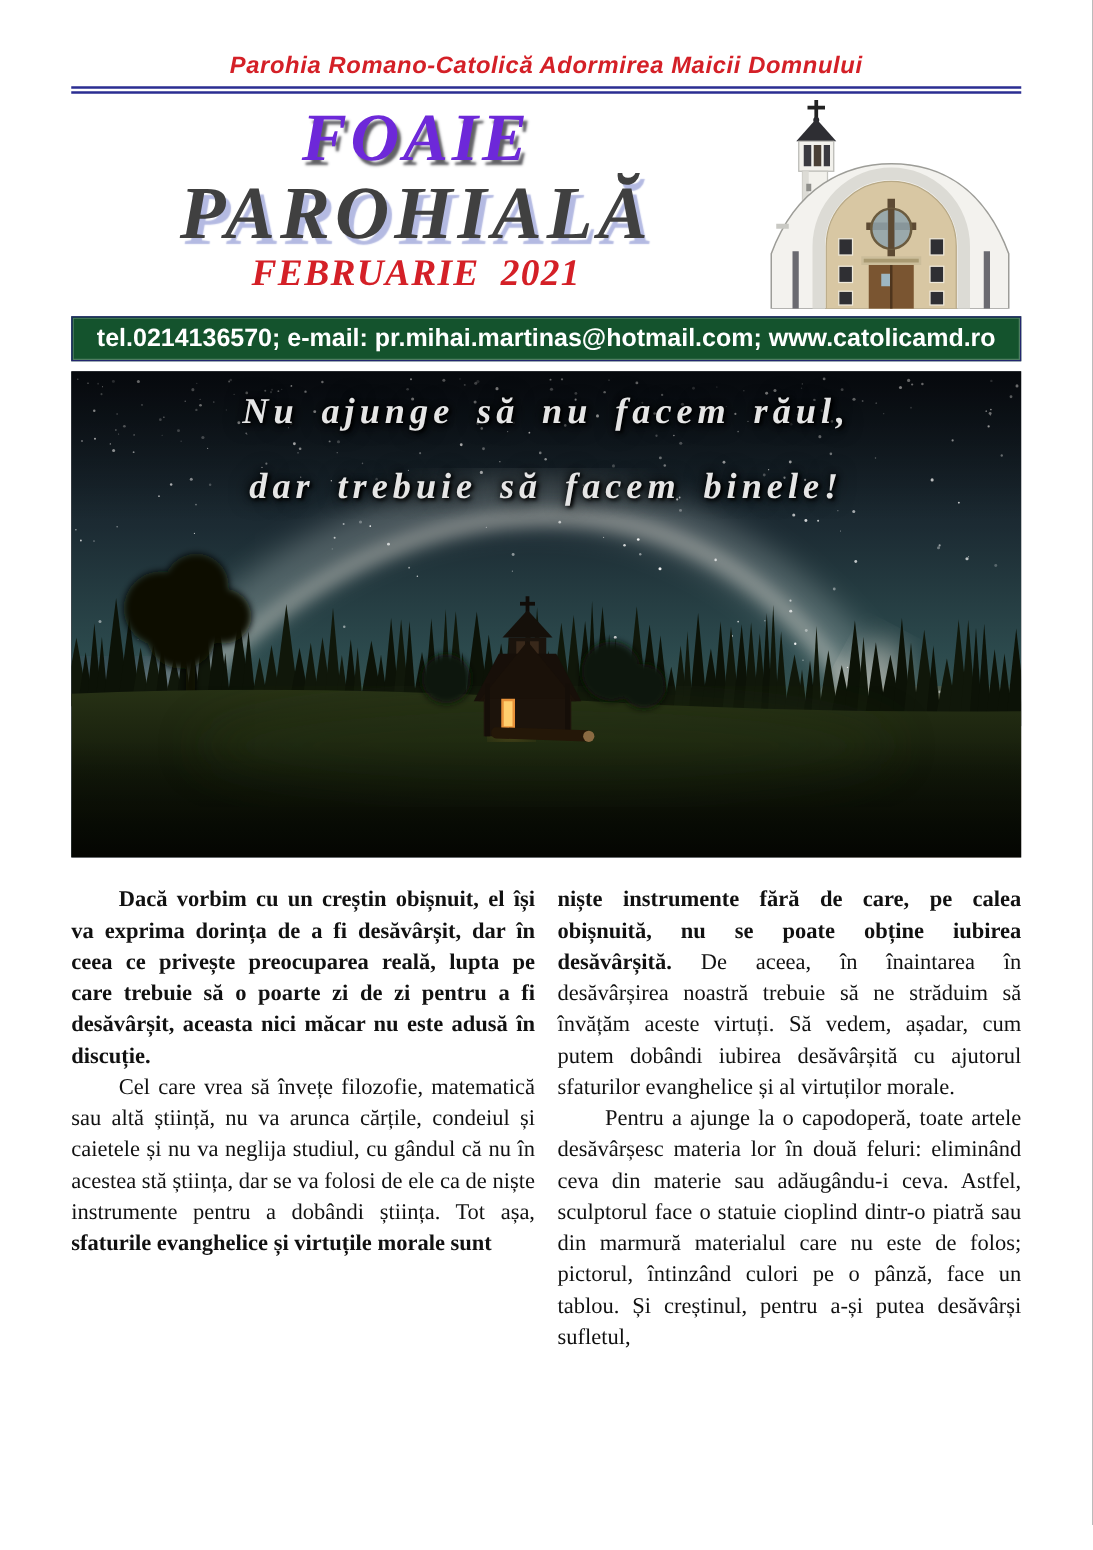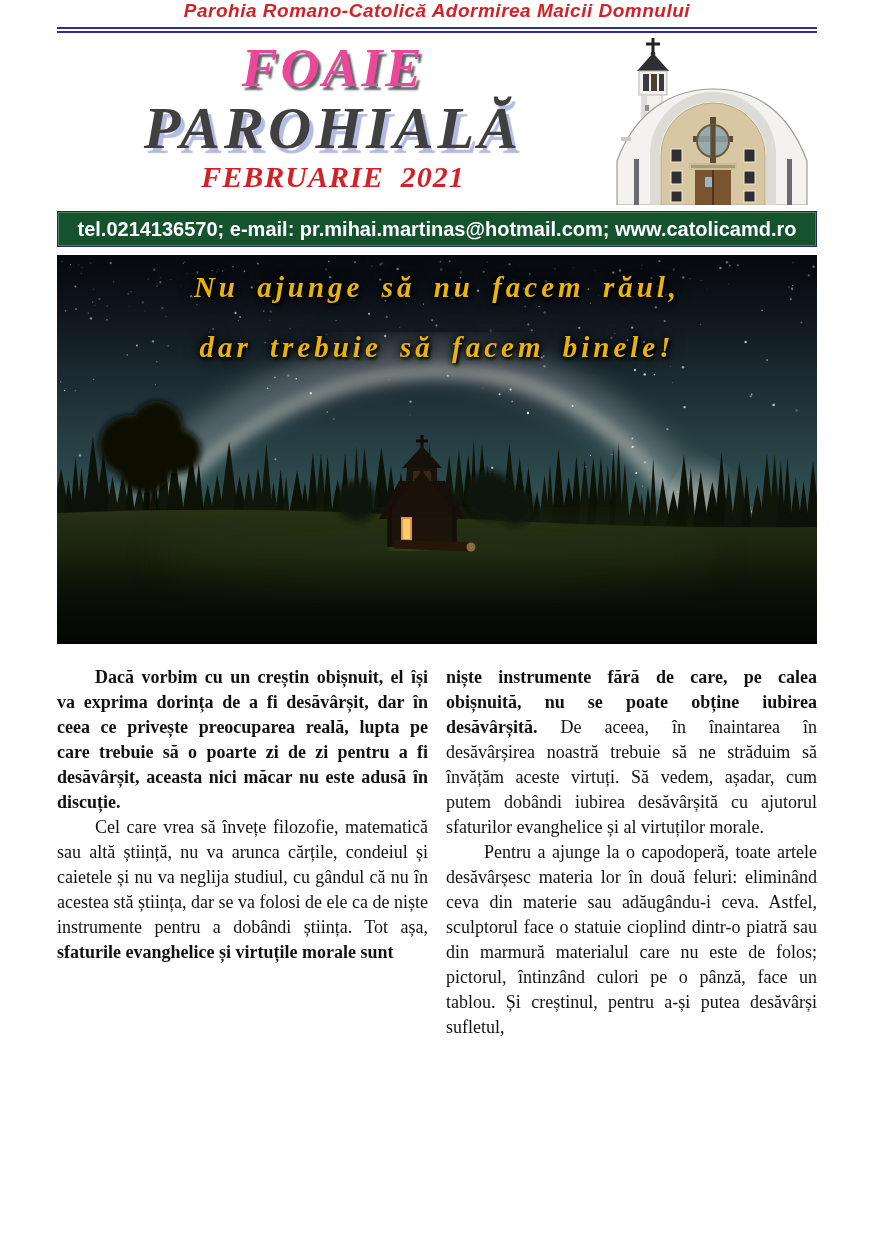--- a/index.html
+++ b/index.html
@@ -4,33 +4,33 @@
 <style>
   html,body{margin:0;padding:0;background:#888;}
   .page{
     width:874px;height:1240px;background:#ffffff;position:relative;
     margin:0 auto;overflow:hidden;
     font-family:"Liberation Serif",serif;
   }
   .content{width:760px;margin-left:57px;}
   
   .parish-line{
-    text-align:center;
+    padding-top:42px;text-align:center;
     font-family:"Liberation Sans",sans-serif;
     font-weight:bold;font-style:italic;
     font-size:19px;color:#d42027;letter-spacing:.5px;
   }
   .double-rule{
     margin-top:5px;height:2px;
     border-top:2px solid #2b2e92;border-bottom:2px solid #2b2e92;
   }
   .header-row{display:flex;height:172px;}
   .title-block{flex:1;text-align:center;padding-top:6px;}
   .main-title-1{
-    font-weight:bold;font-style:italic;color:#ec4899;
+    font-weight:bold;font-style:italic;color:#6d28d9;
     font-size:54px;line-height:58px;letter-spacing:3px;
     text-shadow:3px 4px 2px rgba(70,70,75,.85);
   }
   .main-title-2{
     font-weight:bold;font-style:italic;color:#404040;
     font-size:60px;line-height:62px;letter-spacing:4px;
     text-shadow:4px 5px 1px #b4bae2;
     text-align:center;
   }
   .issue-line{
@@ -42,21 +42,21 @@
     margin-top:6px;height:34px;line-height:34px;text-align:center;
     background:#14532d;color:#ffffff;
     font-family:"Liberation Sans",sans-serif;font-weight:bold;font-size:20px;
     border:1px solid #23266f;box-shadow:inset 0 0 0 1px rgba(255,255,255,.25);
   }
   
   .hero{position:relative;width:760px;height:389px;margin-top:8px;overflow:hidden;background:#10151d;}
   .hero svg{position:absolute;left:0;top:0;}
   .hero-quote{
     position:absolute;width:100%;text-align:center;
-    font-weight:bold;font-style:italic;color:#eab308;
+    font-weight:bold;font-style:italic;color:#e5e5e5;
     font-size:29px;letter-spacing:4px;word-spacing:7px;
     text-shadow:0 0 16px #000,0 0 6px #000,2px 2px 3px rgba(0,0,0,.9);
   }
   .hero-quote.l1{top:16px;}
   .hero-quote.l2{top:76px;}
   .hero-title{
     position:absolute;bottom:14px;width:100%;text-align:center;
     font-weight:bold;color:#f3ddc1;
     font-size:37px;letter-spacing:9px;
     text-shadow:0 0 18px #000,0 0 8px #000,2px 2px 2px rgba(0,0,0,.95);

